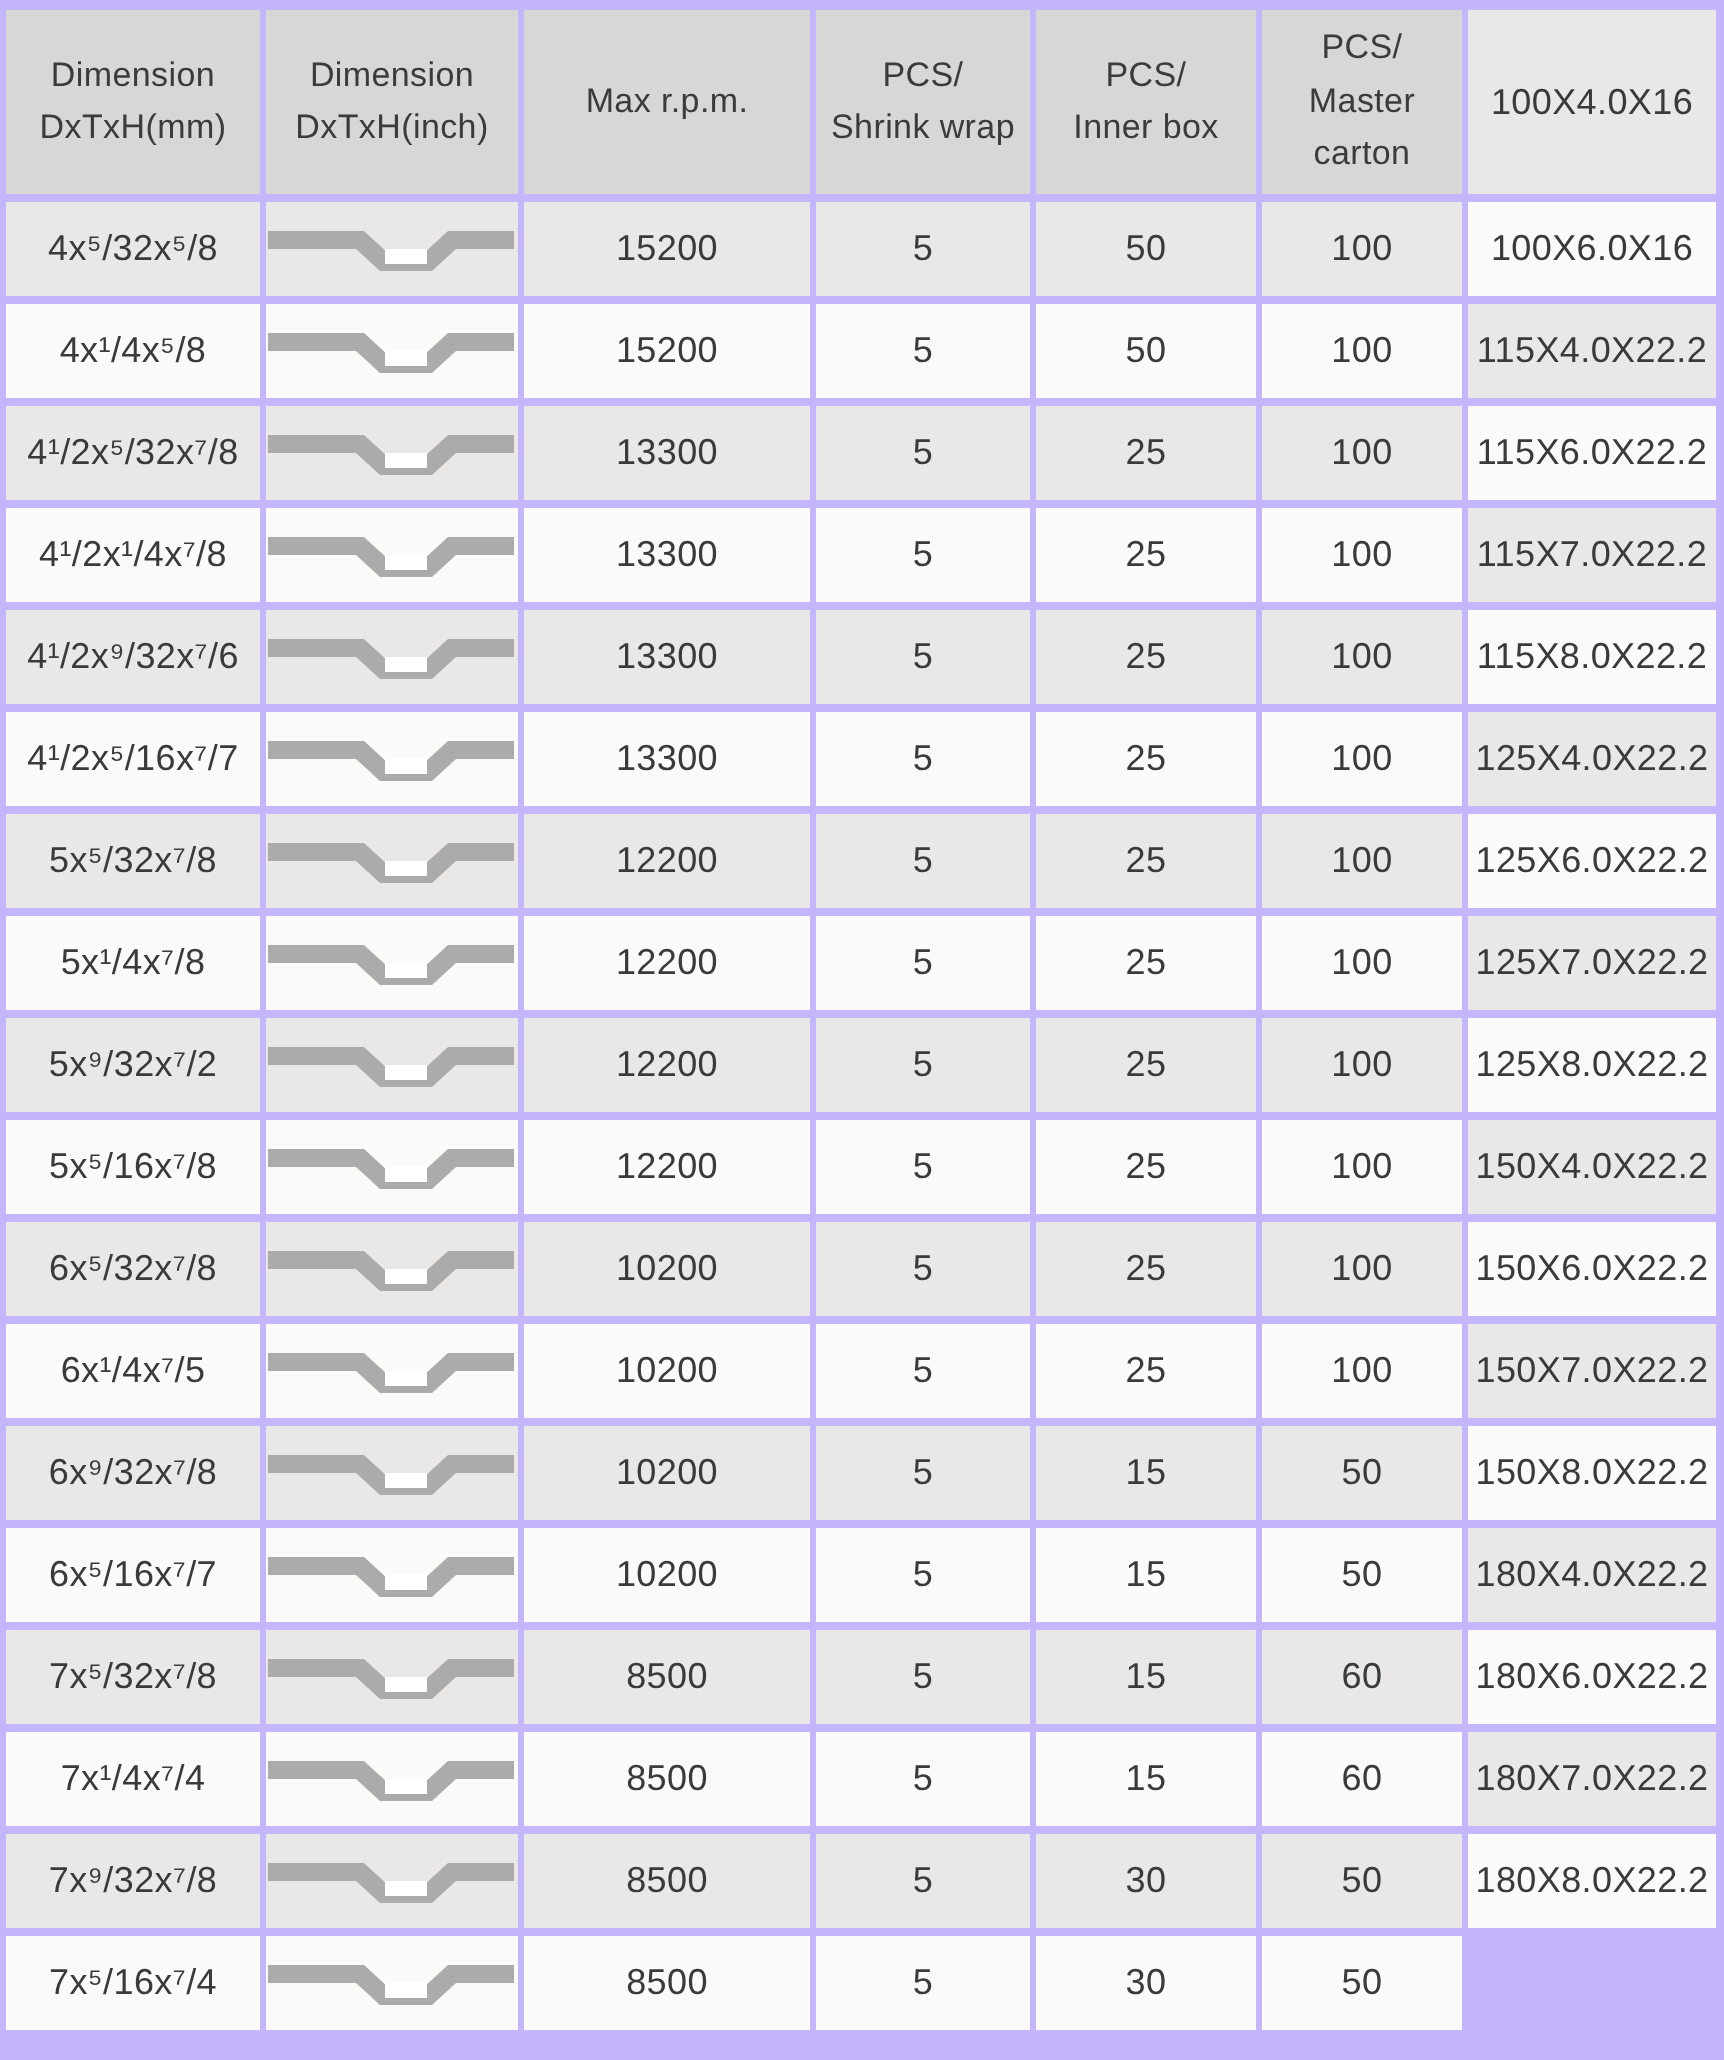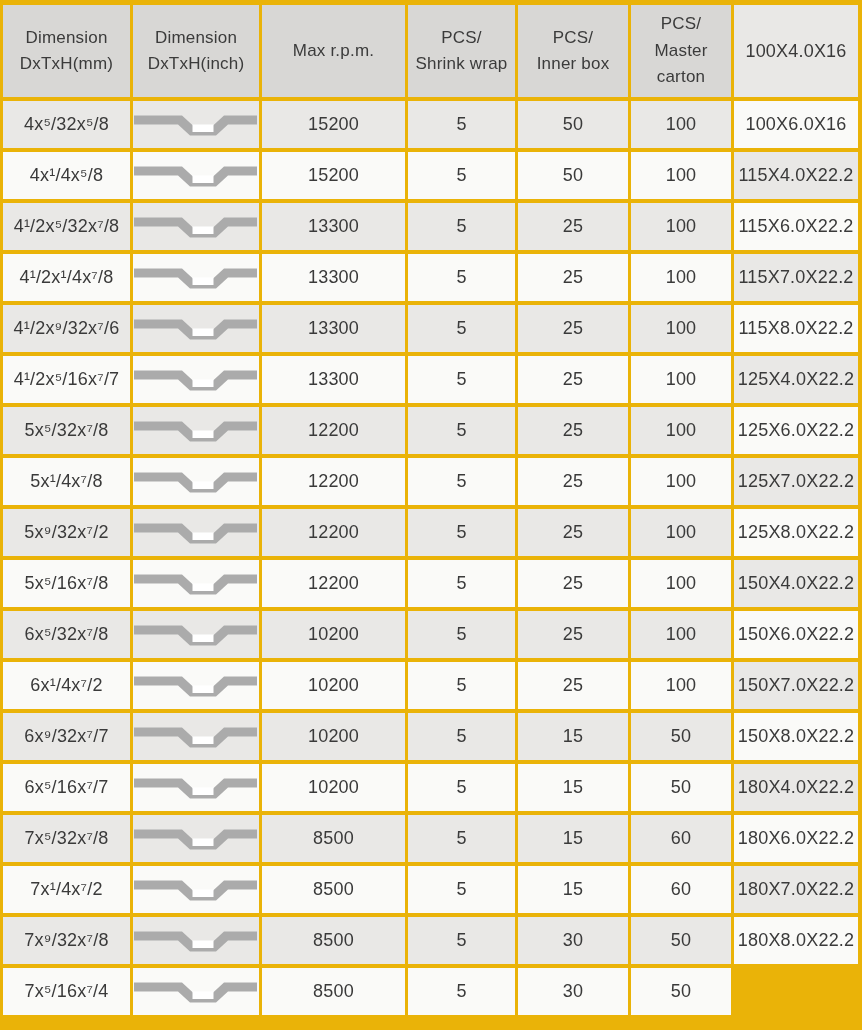--- a/index.html
+++ b/index.html
@@ -7,21 +7,21 @@
     padding: 0;
     background: #ffffff;
     font-family: "Liberation Sans", "DejaVu Sans", sans-serif;
     color: #3a3a3a;
   }
   .page {
     width: 862px;
     height: 1030px;
     box-sizing: border-box;
     padding: 5px 4px 8px 3px;
-    background: #eab308;
+    background: #c4b5fd;
   }
   .grid {
     display: grid;
     grid-template-columns: 127px 126px 143px 107px 110px 100px 124px;
     grid-template-rows: 92px;
     grid-auto-rows: 47px;
     gap: 4px 3px;
   }
   .cell {
     display: flex;
@@ -220,36 +220,36 @@
       </svg>
     </div>
     <div class="cell">10200</div>
     <div class="cell">5</div>
     <div class="cell">25</div>
     <div class="cell">100</div>
   </div>
 
   <div class="row even">
     <div class="cell">150X6.0X22.2</div>
-    <div class="cell">6x¹/4x⁷/2</div>
+    <div class="cell">6x¹/4x⁷/5</div>
     <div class="cell">
       <svg class="wheel-svg" viewBox="0 0 124 24" width="124" height="24" aria-hidden="true">
         <polygon fill="#ababab" points="0,2.5 48,2.5 60,13.5 78,13.5 90,2.5 123,2.5 123,11.5 94,11.5 82,22.5 56,22.5 44,11.5 0,11.5"></polygon>
         <rect x="58.5" y="11.5" width="21" height="7.5" fill="#ffffff"></rect>
       </svg>
     </div>
     <div class="cell">10200</div>
     <div class="cell">5</div>
     <div class="cell">25</div>
     <div class="cell">100</div>
   </div>
 
   <div class="row odd">
     <div class="cell">150X7.0X22.2</div>
-    <div class="cell">6x⁹/32x⁷/7</div>
+    <div class="cell">6x⁹/32x⁷/8</div>
     <div class="cell">
       <svg class="wheel-svg" viewBox="0 0 124 24" width="124" height="24" aria-hidden="true">
         <polygon fill="#ababab" points="0,2.5 48,2.5 60,13.5 78,13.5 90,2.5 123,2.5 123,11.5 94,11.5 82,22.5 56,22.5 44,11.5 0,11.5"></polygon>
         <rect x="58.5" y="11.5" width="21" height="7.5" fill="#ffffff"></rect>
       </svg>
     </div>
     <div class="cell">10200</div>
     <div class="cell">5</div>
     <div class="cell">15</div>
     <div class="cell">50</div>
@@ -280,21 +280,21 @@
       </svg>
     </div>
     <div class="cell">8500</div>
     <div class="cell">5</div>
     <div class="cell">15</div>
     <div class="cell">60</div>
   </div>
 
   <div class="row even">
     <div class="cell">180X6.0X22.2</div>
-    <div class="cell">7x¹/4x⁷/2</div>
+    <div class="cell">7x¹/4x⁷/4</div>
     <div class="cell">
       <svg class="wheel-svg" viewBox="0 0 124 24" width="124" height="24" aria-hidden="true">
         <polygon fill="#ababab" points="0,2.5 48,2.5 60,13.5 78,13.5 90,2.5 123,2.5 123,11.5 94,11.5 82,22.5 56,22.5 44,11.5 0,11.5"></polygon>
         <rect x="58.5" y="11.5" width="21" height="7.5" fill="#ffffff"></rect>
       </svg>
     </div>
     <div class="cell">8500</div>
     <div class="cell">5</div>
     <div class="cell">15</div>
     <div class="cell">60</div>

